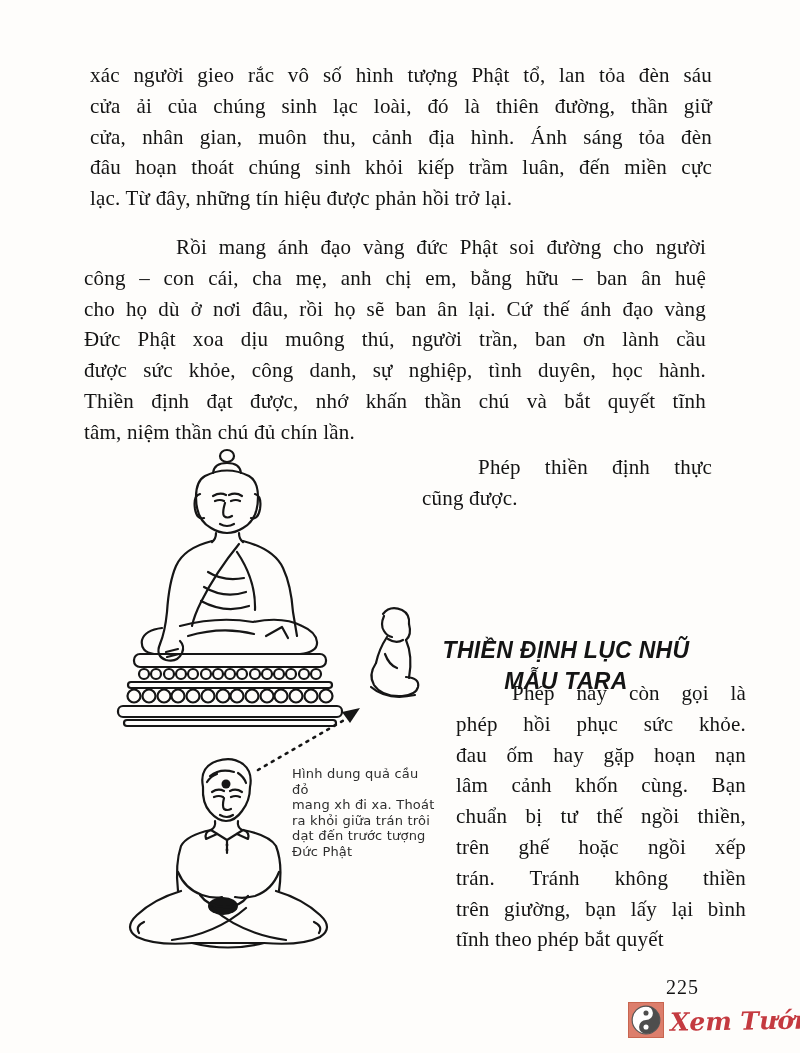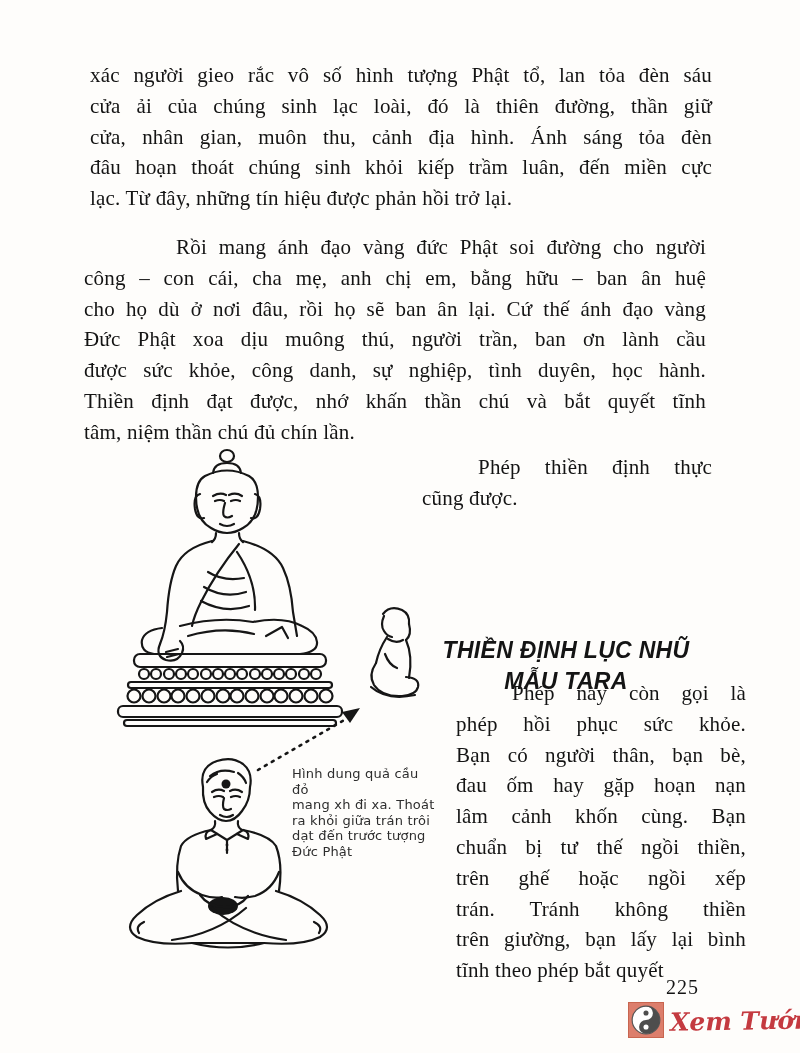--- a/index.html
+++ b/index.html
@@ -181,21 +181,20 @@
     </div>
 
   <div class="block heading" style="left:418px;top:635px;width:296px;">
       <div class="ln">THIỀN ĐỊNH LỤC NHŨ</div>
       <div class="ln">MẪU TARA</div>
     </div>
 
   <div class="block body-text jpara ind55" style="left:422px;top:678px;width:290px;margin-left:34px;">
       <div class="ln">Phép này còn gọi là</div>
       <div class="ln">phép hồi phục sức khỏe.</div>
-      <div class="ln">Bạn có người thân, bạn bè,</div>
       <div class="ln">đau ốm hay gặp hoạn nạn</div>
       <div class="ln">lâm cảnh khốn cùng. Bạn</div>
       <div class="ln">chuẩn bị tư thế ngồi thiền,</div>
       <div class="ln">trên ghế hoặc ngồi xếp</div>
       <div class="ln">trán. Tránh không thiền</div>
       <div class="ln">trên giường, bạn lấy lại bình</div>
       <div class="ln">tĩnh theo phép bắt quyết</div>
     </div>
 
   <div class="block pagenum" style="left:652px;top:976px;">225</div>

